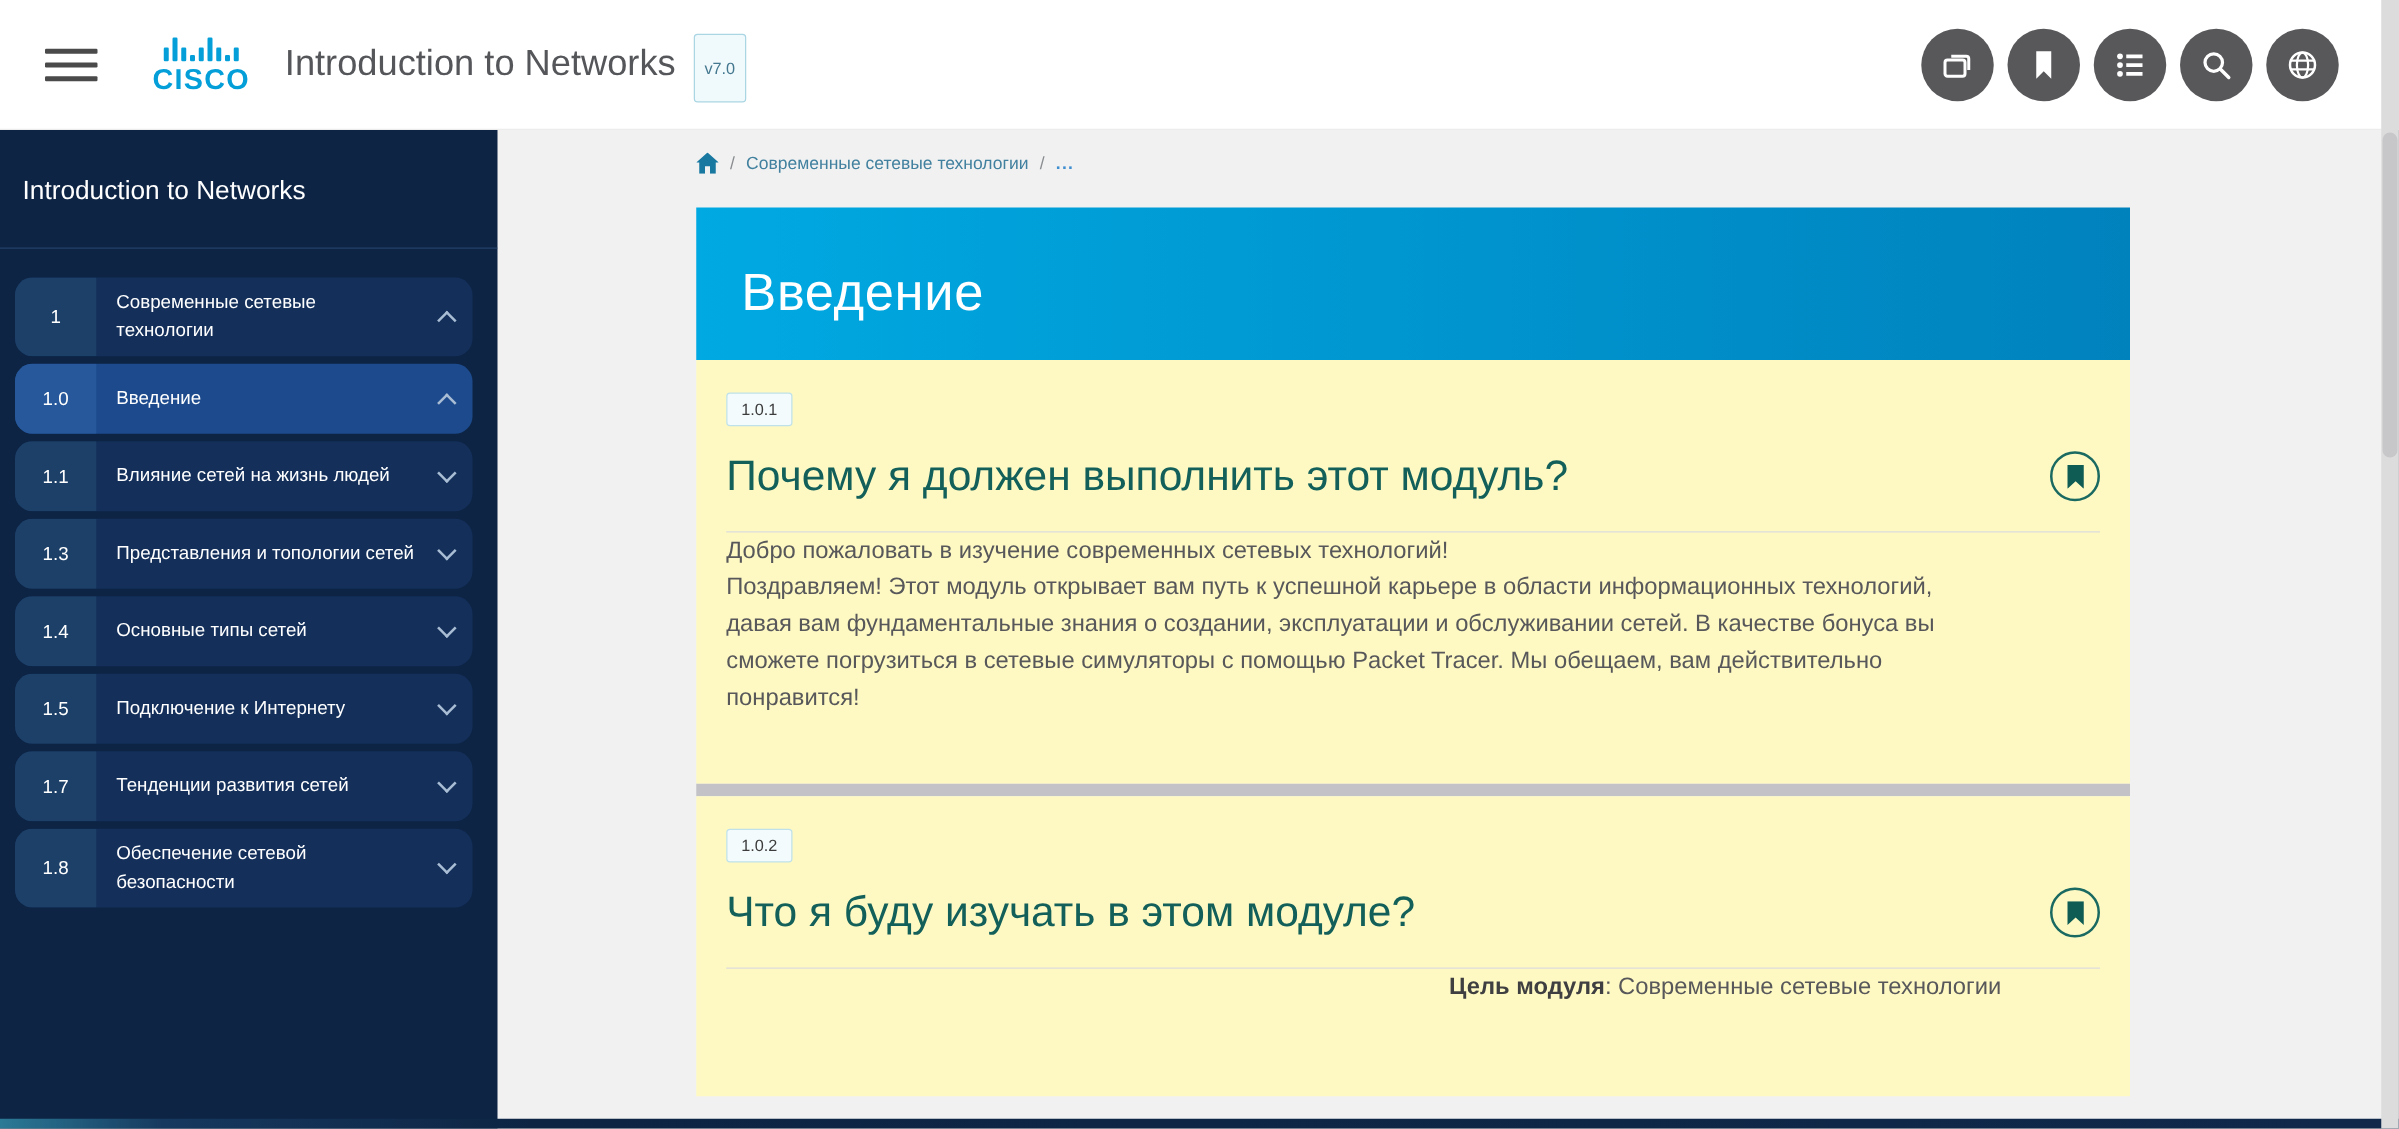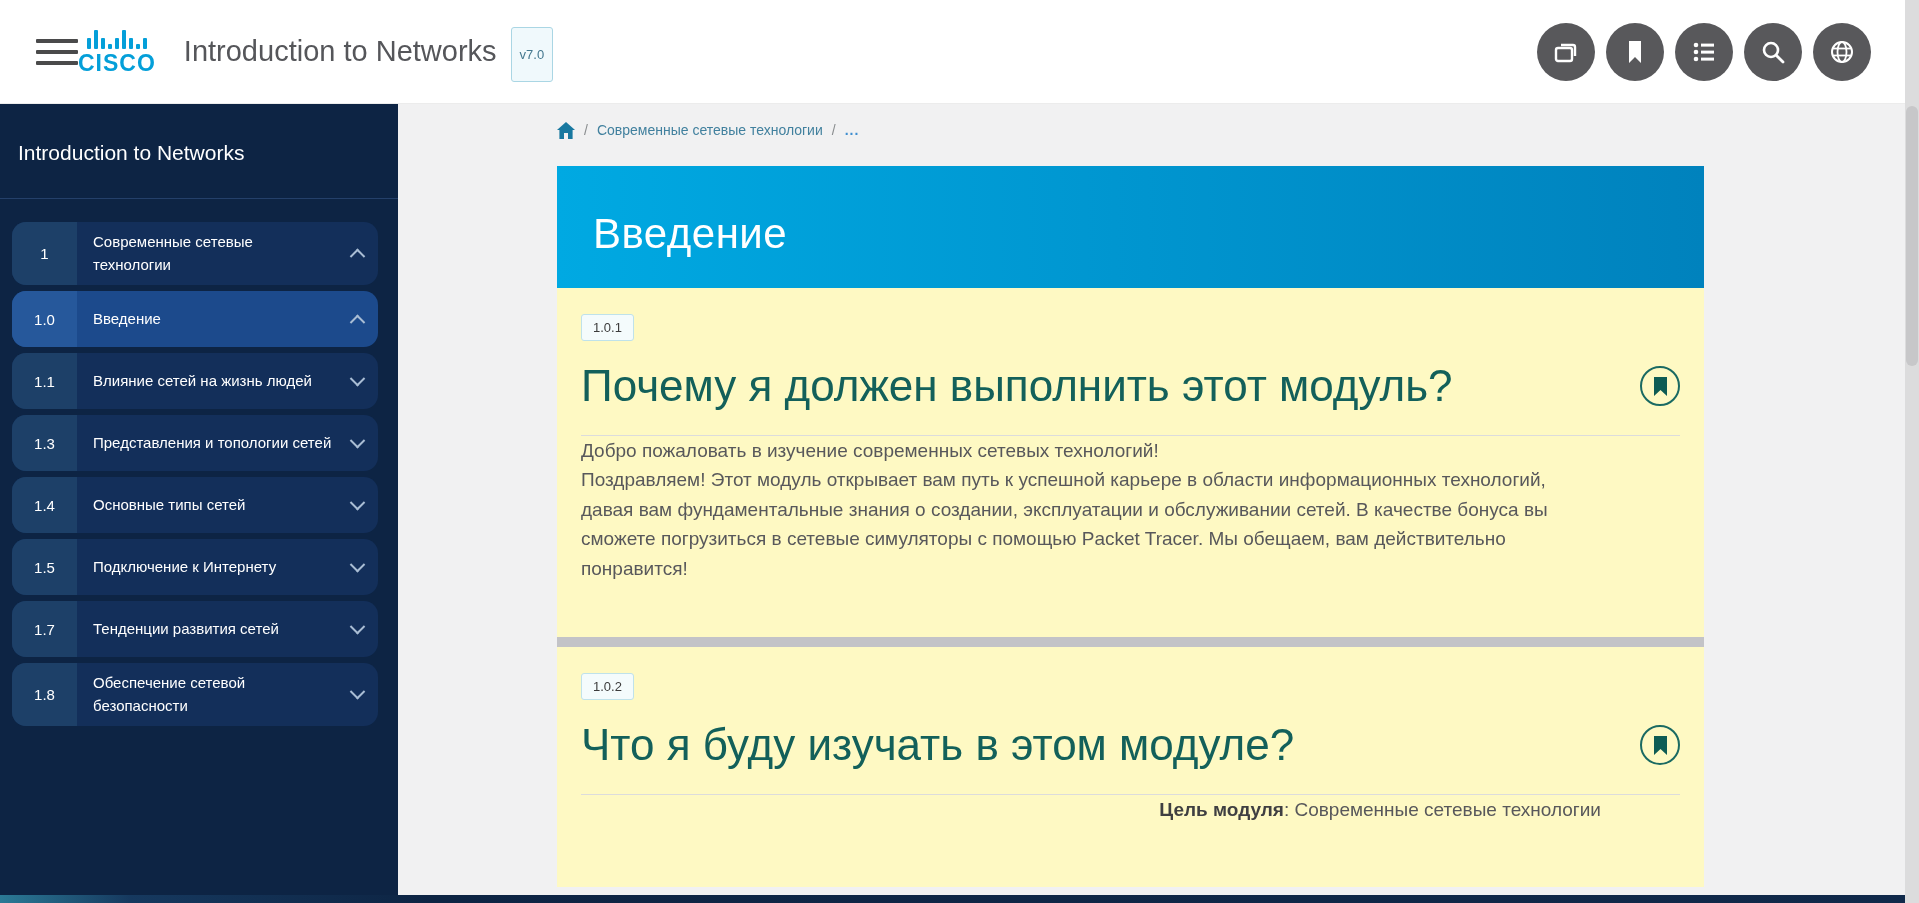--- a/index.html
+++ b/index.html
@@ -12,21 +12,21 @@
   *{box-sizing:border-box;}
   html,body{margin:0;padding:0;background:#888;}
   .app{position:relative;width:1919px;height:903px;overflow:hidden;background:#f1f1f2;
        font-family:"Liberation Sans",sans-serif;}
 
   
   .header{position:absolute;top:0;left:0;width:100%;height:104px;background:#fff;
           border-bottom:1px solid #ececec;display:flex;align-items:center;z-index:6;}
   .burger{margin-left:36px;width:42px;cursor:pointer;}
   .burger i{display:block;height:4px;background:#4a4a4b;margin:7px 0;border-radius:1px;}
-  .logo{display:flex;flex-direction:column;align-items:center;line-height:1;}
+  .logo{margin-left:44px;display:flex;flex-direction:column;align-items:center;line-height:1;}
   .logo-bars{display:flex;align-items:flex-end;gap:3px;height:20px;margin-bottom:3px;}
   .logo-bars i{display:block;width:4px;background:var(--cisco-blue);border-radius:1px;}
   .logo-bars i:nth-child(1),.logo-bars i:nth-child(3),.logo-bars i:nth-child(5),
   .logo-bars i:nth-child(7),.logo-bars i:nth-child(9){height:11px;}
   .logo-bars i:nth-child(2),.logo-bars i:nth-child(6){height:19px;}
   .logo-bars i:nth-child(4),.logo-bars i:nth-child(8){height:5px;}
   .logo-text{color:var(--cisco-blue);font-weight:bold;font-size:23px;letter-spacing:1px;}
   .app-title{margin-left:28px;font-size:29px;color:#55565a;font-weight:400;}
   .vbadge{margin-left:14px;align-self:flex-start;margin-top:27px;font-size:13px;color:#44788f;
           background:#f0f9fc;border:1px solid #aad6e4;border-radius:3px;padding:19px 8px;}
@@ -58,21 +58,21 @@
               font-size:14px;color:#8a8d8f;}
   .crumb-link{color:#41809e;cursor:pointer;}
   .crumb-ellipsis{color:#3e8ed0;font-weight:bold;letter-spacing:1px;cursor:pointer;}
   .banner{margin-top:26px;height:122px;background:linear-gradient(90deg,var(--banner-start),var(--banner-end));
           display:flex;align-items:center;padding:14px 0 0 36px;}
   .banner h1{margin:0;font-size:42px;color:#fff;font-weight:400;letter-spacing:.5px;}
   .card{background:#fef9c3;padding:0 24px;}
   .badge{display:inline-block;margin-top:26px;font-size:13px;color:#3c3c3c;background:#f4fbfc;
          border:1px solid #bfe2ea;border-radius:3px;padding:5px 11px;}
   .sec-head{display:flex;align-items:center;justify-content:space-between;margin-top:20px;}
-  .sec-head h2{margin:0;font-size:44px;color:var(--heading-teal);font-weight:400;}
+  .sec-head h2{margin:0;font-size:34px;color:var(--heading-teal);font-weight:400;}
   .bkmark{width:40px;height:40px;border:2px solid #1a6a62;border-radius:50%;flex:none;
           display:flex;align-items:center;justify-content:center;cursor:pointer;}
   .card hr{border:none;border-top:1px solid #dcdcdc;margin:24px 0 0 0;}
   .card p{font-size:19px;color:var(--body-text);line-height:1.55;max-width:1020px;margin:0;}
   .p1{margin-top:46px;}
   .p2{margin-top:26px;padding-bottom:54px;}
   .lead{margin-top:36px;padding-bottom:60px;text-align:right;}
   .lead b{color:#3f3f41;}
   .divider{height:10px;background:#c3c3c7;}
   .card.last{min-height:240px;}

